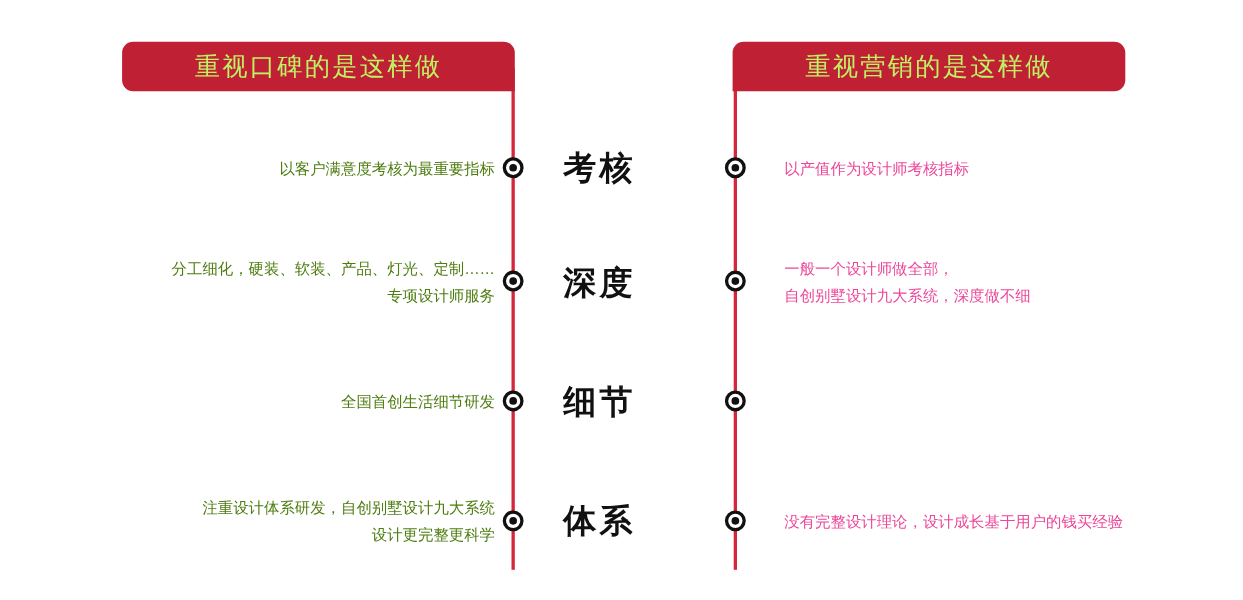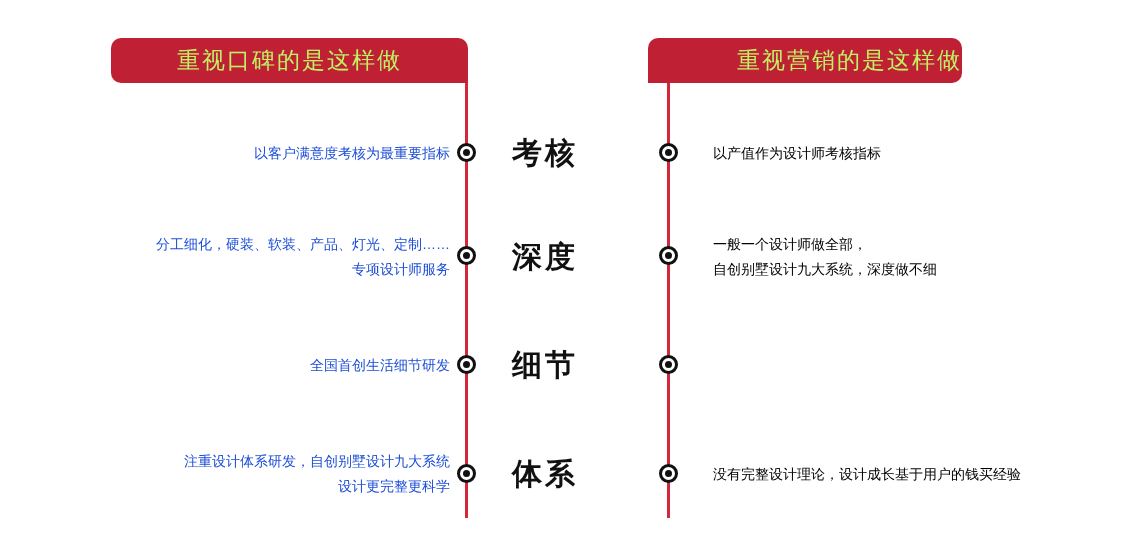--- a/index.html
+++ b/index.html
@@ -41,24 +41,23 @@
     display: flex;
     align-items: center;
     justify-content: center;
   }
   .banner.left {
     left: 111px;
     width: 357px;
     border-radius: 10px 10px 0 10px;
   }
   .banner.right {
-    left: 648px;
-    width: 314px;
+    left: 666px;
+    width: 357px;
     border-radius: 10px 10px 10px 0;
-    justify-content: flex-end;
   }
   .banner-text {
     color: #bef264;
     font-size: 23px;
     font-weight: 400;
     letter-spacing: 2px;
     white-space: nowrap;
   }
 
   
@@ -72,31 +71,31 @@
   .row-1 { top: 130px; height: 46px; }
   .row-2 { top: 232px; height: 50px; }
   .row-3 { top: 340px; height: 50px; }
   .row-4 { top: 449px; height: 50px; }
 
   .cell-left {
     position: absolute;
     left: 40px;
     width: 410px;
     text-align: right;
-    color: #1d4ed8;
+    color: #4d7c0f;
     font-size: 14px;
     line-height: 25px;
     white-space: nowrap;
   }
   .cell-right {
     position: absolute;
     left: 713px;
     width: 412px;
     text-align: left;
-    color: #000000;
+    color: #ec4899;
     font-size: 14px;
     line-height: 25px;
     white-space: nowrap;
   }
   .cell-left .ln, .cell-right .ln { display: block; }
 
   .center-label {
     position: absolute;
     left: 475px;
     width: 140px;

